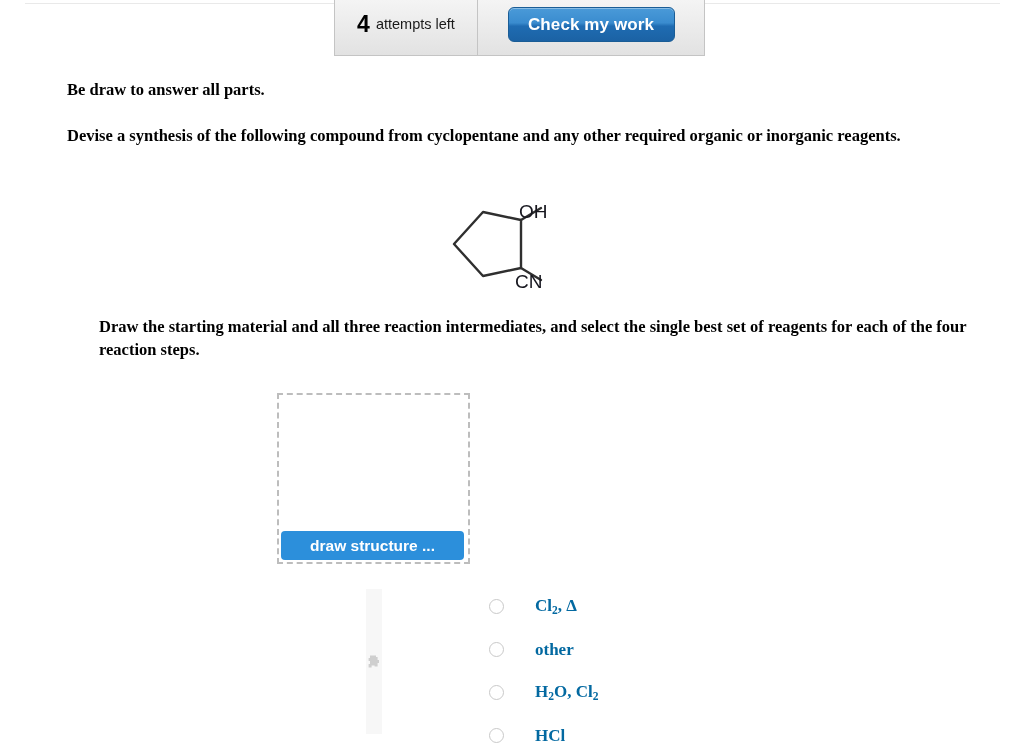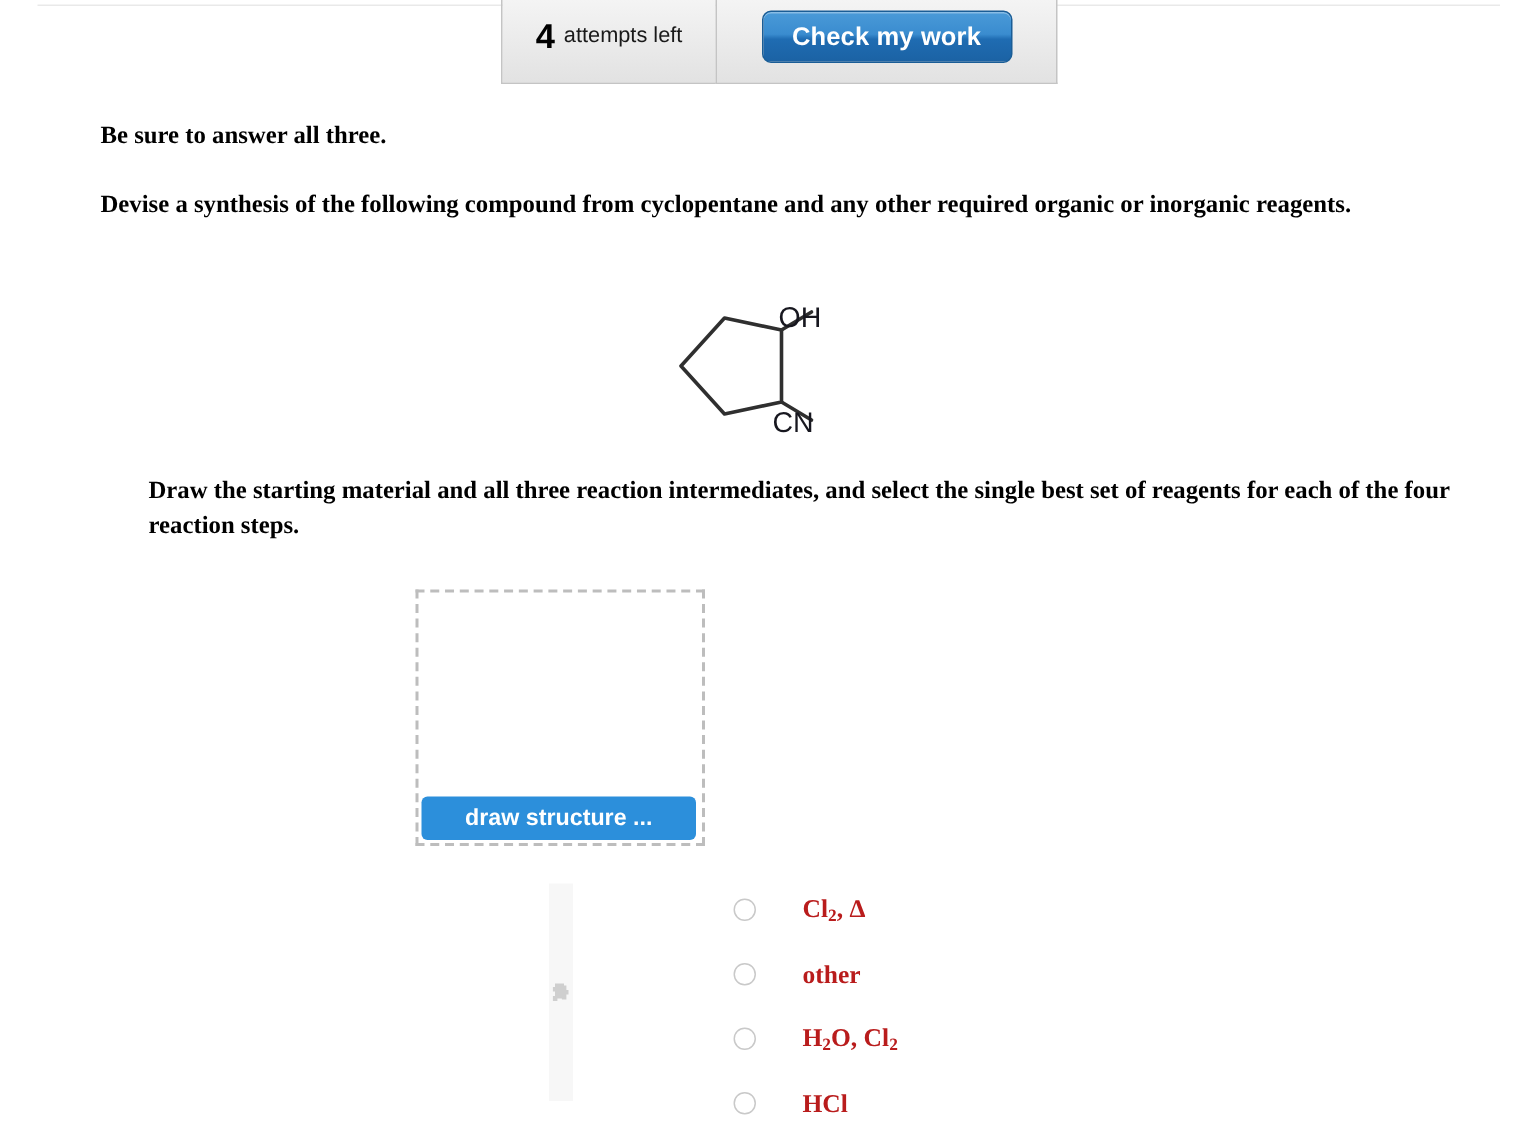--- a/index.html
+++ b/index.html
@@ -177,21 +177,21 @@
     background: #ffffff;
     box-sizing: border-box;
     flex: 0 0 auto;
     cursor: pointer;
   }
   .option-label {
     margin-left: 31px;
     font-family: "Liberation Serif", serif;
     font-weight: bold;
     font-size: 17px;
-    color: #b91c1c;
+    color: #0369a1;
     white-space: nowrap;
     cursor: pointer;
   }
   .option-label sub {
     font-size: 0.68em;
     vertical-align: -0.28em;
   }
 </style>
 </head>
 <body>
@@ -201,21 +201,21 @@
 <div id="attempt-panel">
   <div class="panel-cell" id="attempts-cell">
     <span id="attempts-count">4</span>
     <span id="attempts-label">attempts left</span>
   </div>
   <div class="panel-cell" id="check-cell">
     <button id="check-my-work-button">Check my work</button>
   </div>
 </div>
 
-<div class="qtext" id="answer-all-parts">Be sure to answer all three.</div>
+<div class="qtext" id="answer-all-parts">Be draw to answer all parts.</div>
 <div class="qtext" id="devise-prompt">Devise a synthesis of the following compound from cyclopentane and any other required organic or inorganic reagents.</div>
 <div class="qtext" id="draw-prompt">Draw the starting material and all three reaction intermediates, and select the single best set of reagents for each of the four reaction steps.</div>
 
 <div id="molecule-figure">
   <svg width="130" height="110" viewBox="0 0 130 110" xmlns="http://www.w3.org/2000/svg">
     <g fill="none" stroke="#2f2f2f" stroke-width="2.4" stroke-linecap="round" stroke-linejoin="round">
       <polygon points="43,22 81,30 81,78 43,86 14,54"></polygon>
     </g>
     <line x1="81" y1="30" x2="101" y2="18" stroke="#2f2f2f" stroke-width="2.4" stroke-linecap="round"></line>
     <line x1="81" y1="78" x2="101" y2="90" stroke="#2f2f2f" stroke-width="2.4" stroke-linecap="round"></line>

